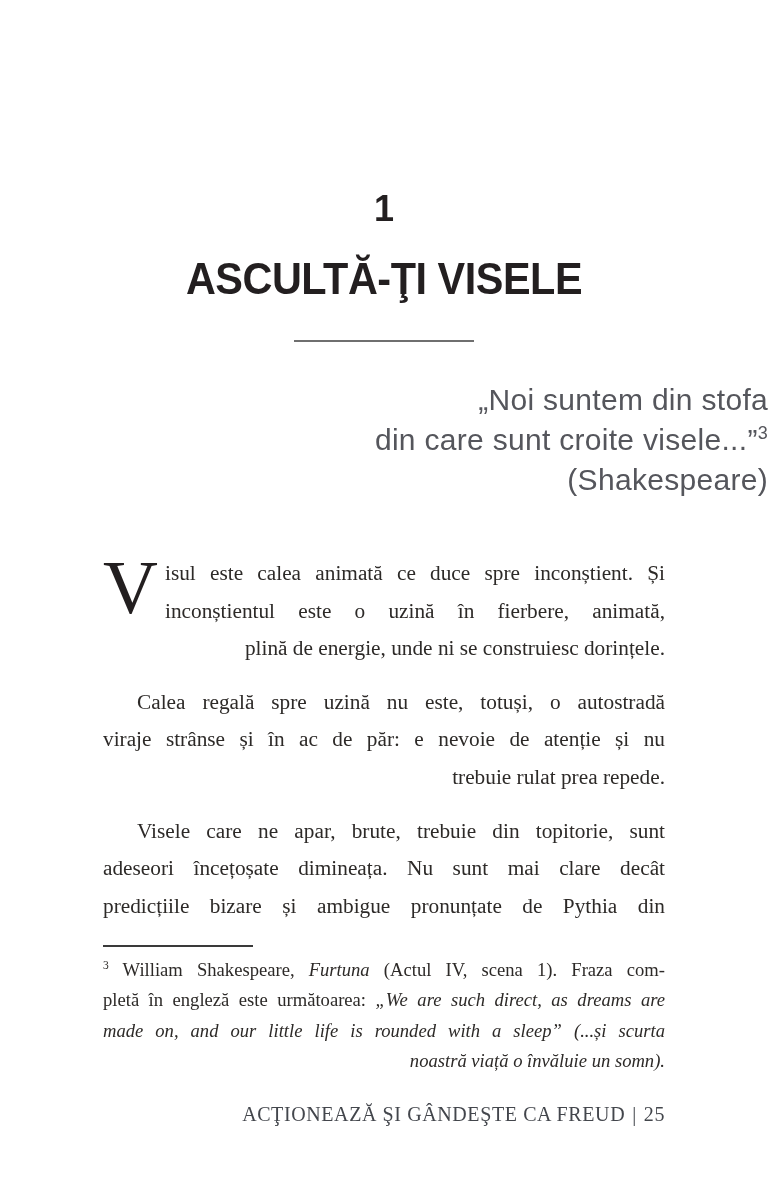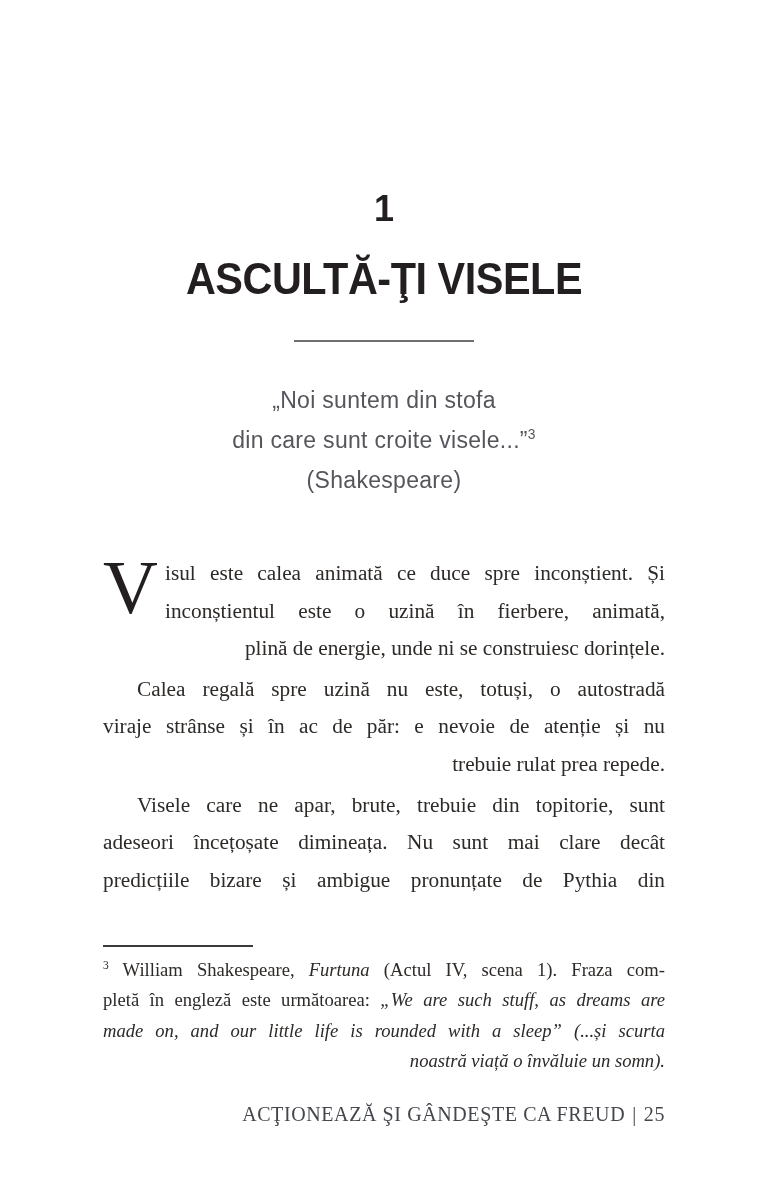--- a/index.html
+++ b/index.html
@@ -39,43 +39,43 @@
     color:var(--heading);
     transform:scaleX(0.92);
   }
   .title-rule{
     position:absolute;top:340px;left:294px;
     width:180px;height:2px;
     background:var(--rule_gray);
   }
   .epigraph{
     position:absolute;top:380px;left:0;right:0;
-    text-align:center;
+    text-align:right;
     font-family:"Liberation Sans", sans-serif;
     font-weight:300;
-    font-size:23px;line-height:40px;
+    font-size:30px;line-height:40px;
     letter-spacing:0.3px;
     color:var(--epigraph);
   }
   .epigraph sup{
     font-size:60%;line-height:0;vertical-align:super;
   }
   
   .body-text{
     position:absolute;left:103px;top:555px;width:562px;
     font-size:21.3px;line-height:37.6px;
   }
   .jline{
     text-align:justify;
     text-align-last:justify;
     -moz-text-align-last:justify;
   }
   .line-last{text-align:right;}
   .indent{text-indent:34px;}
-  .paragraph{margin-top:3px;}
+  .paragraph{margin-top:16px;}
   .paragraph:first-child{margin-top:0;}
   .dropcap{
     float:left;
     width:58px;height:74px;
     margin-right:4px;
     font-size:76px;line-height:64px;
     color:var(--heading);
   }
   
   .footnote-block{
@@ -137,21 +137,21 @@
       <div class="jline indent">Visele care ne apar, brute, trebuie din topitorie, sunt</div>
       <div class="jline">adeseori încețoșate dimineața. Nu sunt mai clare decât</div>
       <div class="jline">predicțiile bizare și ambigue pronunțate de Pythia din</div>
     </div>
 
   </main>
 
   <aside class="footnote-block">
     <div class="footnote-rule"></div>
     <div class="jline"><sup>3</sup><span> William Shakespeare, </span><i>Furtuna</i><span> (Actul IV, scena 1). Fraza com-</span></div>
-    <div class="jline"><span>pletă în engleză este următoarea: </span><i>„We are such stuff, as dreams are</i></div>
+    <div class="jline"><span>pletă în engleză este următoarea: </span><i>„We are such direct, as dreams are</i></div>
     <div class="jline"><i>made on, and our little life is rounded with a sleep” (...și scurta</i></div>
     <div class="line-last"><i>noastră viață o învăluie un somn).</i></div>
   </aside>
 
   <footer class="running-footer">
     <span>ACŢIONEAZĂ ŞI GÂNDEŞTE CA FREUD</span><span class="sep">|</span><span>25</span>
   </footer>
 
 </div>
 

